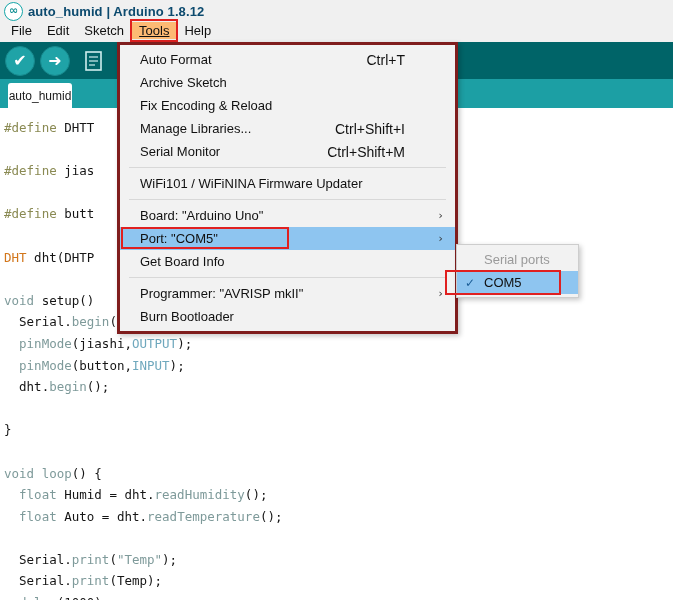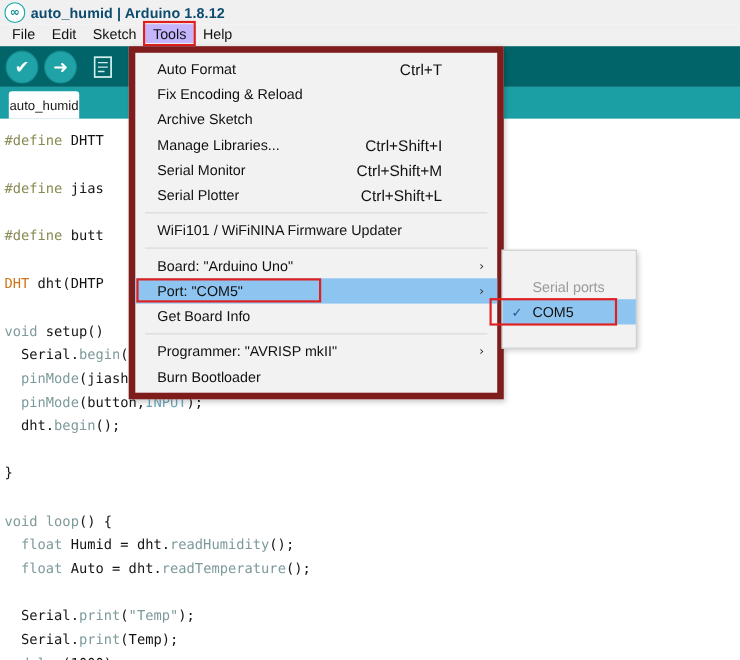--- a/index.html
+++ b/index.html
@@ -35,21 +35,22 @@
   #menubar{
     position:absolute;left:0;top:22px;width:673px;height:20px;
     background:#f0f0f0;display:flex;align-items:flex-start;
     padding-left:4px;box-sizing:border-box;
   }
   .menubar-item{
     font-size:13px;color:#111;padding:1px 7px;margin-right:1px;
     white-space:nowrap;position:relative;
   }
   .menubar-item.active{
-    background:#c4b5fd;
+    background:#fdba74;
+    text-decoration:underline;
   }
   .menubar-item.boxed::after{
     content:"";position:absolute;left:-2px;top:-3px;right:-2px;bottom:-3px;
     border:2px solid #e02020;box-sizing:border-box;
   }
 
   
   #toolbar{
     position:absolute;left:0;top:42px;width:673px;height:37px;
     background:#006468;
@@ -103,21 +104,21 @@
   .type  {color:#d2761b;}   
   .fn    {color:#7e9a9a;}   
   .lit   {color:#6fa8bd;}   
   .str   {color:#7e9a9a;}   
   .pl    {color:#151515;}   
 
   
   #tools-menu{
     position:absolute;left:117px;top:42px;width:341px;
     background:#f2f2f2;
-    border:6px solid #7f1d1d;
+    border:3px solid #7f1d1d;
     box-shadow:2px 2px 5px rgba(0,0,0,.22);
     padding:3px 0;
     box-sizing:border-box;
     z-index:40;
   }
   .mi{
     position:relative;height:23px;display:flex;align-items:center;
     font-size:13px;color:#111;padding:0 10px 0 20px;box-sizing:border-box;
     white-space:nowrap;
   }
@@ -131,25 +132,25 @@
   }
   .mi.sel{background:#8ec5f0;}
   .mi.boxed::after{
     content:"";position:absolute;left:1px;top:0px;width:168px;height:22px;
     border:2.5px solid #e02020;box-sizing:border-box;
   }
   .msep{height:1px;background:#d8d8d8;margin:4px 9px;}
 
   
   #port-submenu{
-    position:absolute;left:456px;top:227px;width:123px;
+    position:absolute;left:456px;top:244px;width:123px;
     background:#f2f2f2;
     border:1px solid #cdcdcd;
     box-shadow:2px 2px 5px rgba(0,0,0,.22);
-    padding:21px 0;box-sizing:border-box;
+    padding:3px 0;box-sizing:border-box;
     z-index:50;
   }
   .smi{
     position:relative;height:23px;display:flex;align-items:center;
     font-size:13px;padding-left:27px;box-sizing:border-box;white-space:nowrap;
   }
   .smi.header{color:#9a9a9a;}
   .smi.sel{background:#8ec5f0;color:#111;}
   .smi .check{
     position:absolute;left:8px;top:50%;transform:translateY(-50%);
@@ -234,41 +235,37 @@
 </div>
 
 <div id="tools-menu">
 
   <div class="mi">
     <span class="lbl">Auto Format</span>
     <span class="acc">Ctrl+T</span>
   </div>
 
   <div class="mi">
+    <span class="lbl">Archive Sketch</span>
+  </div>
+
+  <div class="mi">
     <span class="lbl">Fix Encoding &amp; Reload</span>
-  </div>
-
-  <div class="mi">
-    <span class="lbl">Archive Sketch</span>
   </div>
 
   <div class="mi">
     <span class="lbl">Manage Libraries...</span>
     <span class="acc">Ctrl+Shift+I</span>
   </div>
 
   <div class="mi">
     <span class="lbl">Serial Monitor</span>
     <span class="acc">Ctrl+Shift+M</span>
   </div>
 
-  <div class="mi">
-    <span class="lbl">Serial Plotter</span>
-    <span class="acc">Ctrl+Shift+L</span>
-  </div>
 
   <div class="msep"></div>
 
   <div class="mi">
     <span class="lbl">WiFi101 / WiFiNINA Firmware Updater</span>
   </div>
 
   <div class="msep"></div>
 
   <div class="mi">

